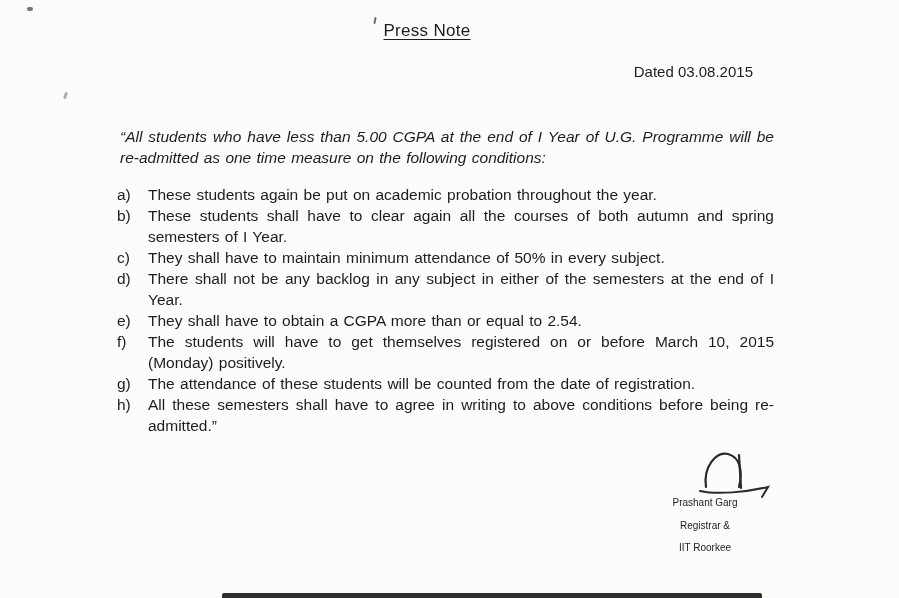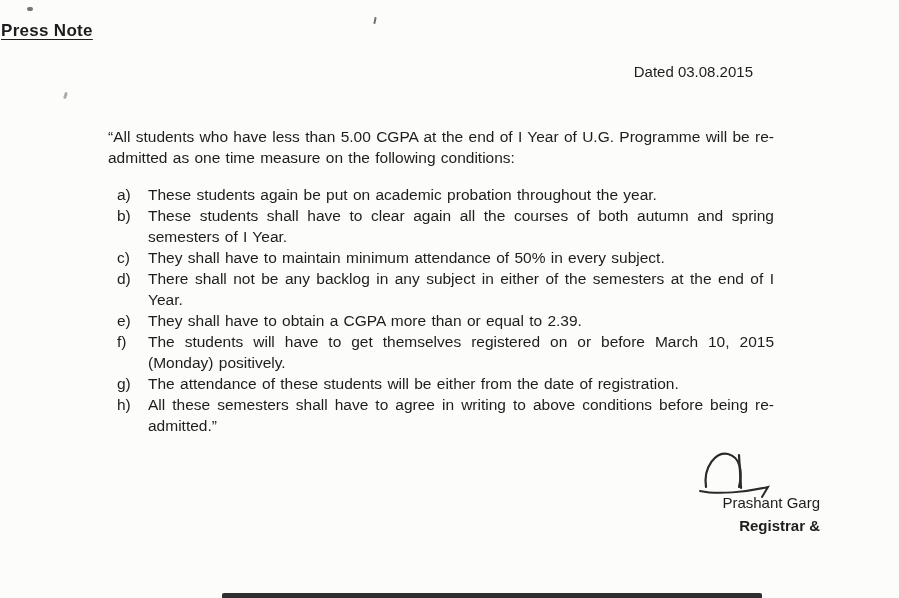--- a/index.html
+++ b/index.html
@@ -13,26 +13,26 @@
     height: 598px;
     background: #fcfcfa;
     font-family: "Liberation Sans", sans-serif;
     color: #1d1d1d;
     overflow: hidden;
     box-sizing: border-box;
   }
   .title {
     position: absolute;
     top: 21px;
-    left: 1px;
+    left: 12px;
     width: 830px;
     margin: 0;
-    text-align: left;
+    text-align: center;
     font-size: 17px;
-    font-weight: bold;
+    font-weight: normal;
     letter-spacing: 0.3px;
   }
   .title span {
     text-decoration: underline;
     text-underline-offset: 3px;
   }
   .date {
     position: absolute;
     top: 63px;
     right: 146px;
@@ -40,23 +40,24 @@
   }
   .docbody {
     position: absolute;
     top: 126px;
     left: 108px;
     width: 666px;
     font-size: 15.5px;
     line-height: 21px;
   }
   .intro {
-    margin: 0 0 16px 0;
+    margin: 0 0 16px 12px;
     text-align: justify;
     word-spacing: 1px;
+    font-style: italic;
   }
   .conditions {
     width: 100%;
   }
   .cond {
     display: flex;
     padding-left: 9px;
   }
   .cond-label {
     flex: none;
@@ -70,29 +71,29 @@
   .signature-scribble {
     position: absolute;
     left: 698px;
     top: 447px;
   }
   .sig-block {
     position: absolute;
     left: 590px;
     top: 492px;
     width: 230px;
-    text-align: right;
-    font-size: 15px;
+    text-align: center;
+    font-size: 10px;
     line-height: 22.5px;
   }
   .sig-name {
     font-weight: normal;
   }
   .sig-role {
-    font-weight: bold;
+    font-weight: normal;
   }
   .bottom-band {
     position: absolute;
     left: 222px;
     bottom: 0;
     width: 540px;
     height: 5px;
     background: #2e2e2e;
     border-radius: 2px 2px 0 0;
   }
@@ -157,43 +158,44 @@
       <div class="cond">
         <span class="cond-label">c)</span>
         <span class="cond-text">They shall have to maintain minimum attendance of 50% in every subject.</span>
       </div>
       <div class="cond">
         <span class="cond-label">d)</span>
         <span class="cond-text">There shall not be any backlog in any subject in either of the semesters at the end of I Year.</span>
       </div>
       <div class="cond">
         <span class="cond-label">e)</span>
-        <span class="cond-text">They shall have to obtain a CGPA more than or equal to 2.39.</span>
+        <span class="cond-text">They shall have to obtain a CGPA more than or equal to 2.54.</span>
       </div>
       <div class="cond">
         <span class="cond-label">f)</span>
         <span class="cond-text">The students will have to get themselves registered on or before March 10, 2015 (Monday) positively.</span>
       </div>
       <div class="cond">
         <span class="cond-label">g)</span>
-        <span class="cond-text">The attendance of these students will be either from the date of registration.</span>
+        <span class="cond-text">The attendance of these students will be counted from the date of registration.</span>
       </div>
       <div class="cond">
         <span class="cond-label">h)</span>
         <span class="cond-text">All these semesters shall have to agree in writing to above conditions before being re-admitted.”</span>
       </div>
     </div>
   </div>
 
   <svg class="signature-scribble" width="78" height="54" viewBox="0 0 78 54">
     <path d="M8 40 C5 20, 18 4, 30 7 C42 10, 45 24, 41 40" fill="none" stroke="#2a2a2a" stroke-width="2.2" stroke-linecap="round"></path>
     <path d="M41 8 L43 41" fill="none" stroke="#2a2a2a" stroke-width="2.2" stroke-linecap="round"></path>
     <path d="M2 44 C20 48, 48 45, 70 40 L64 50" fill="none" stroke="#2a2a2a" stroke-width="2" stroke-linecap="round"></path>
   </svg>
 
   <div class="sig-block">
     <div class="sig-name">Prashant Garg</div>
     <div class="sig-role">Registrar &amp;</div>
+    <div class="sig-role">IIT Roorkee</div>
   </div>
 
   <div class="bottom-band"></div>
 
 </div>
 
 </body></html>

